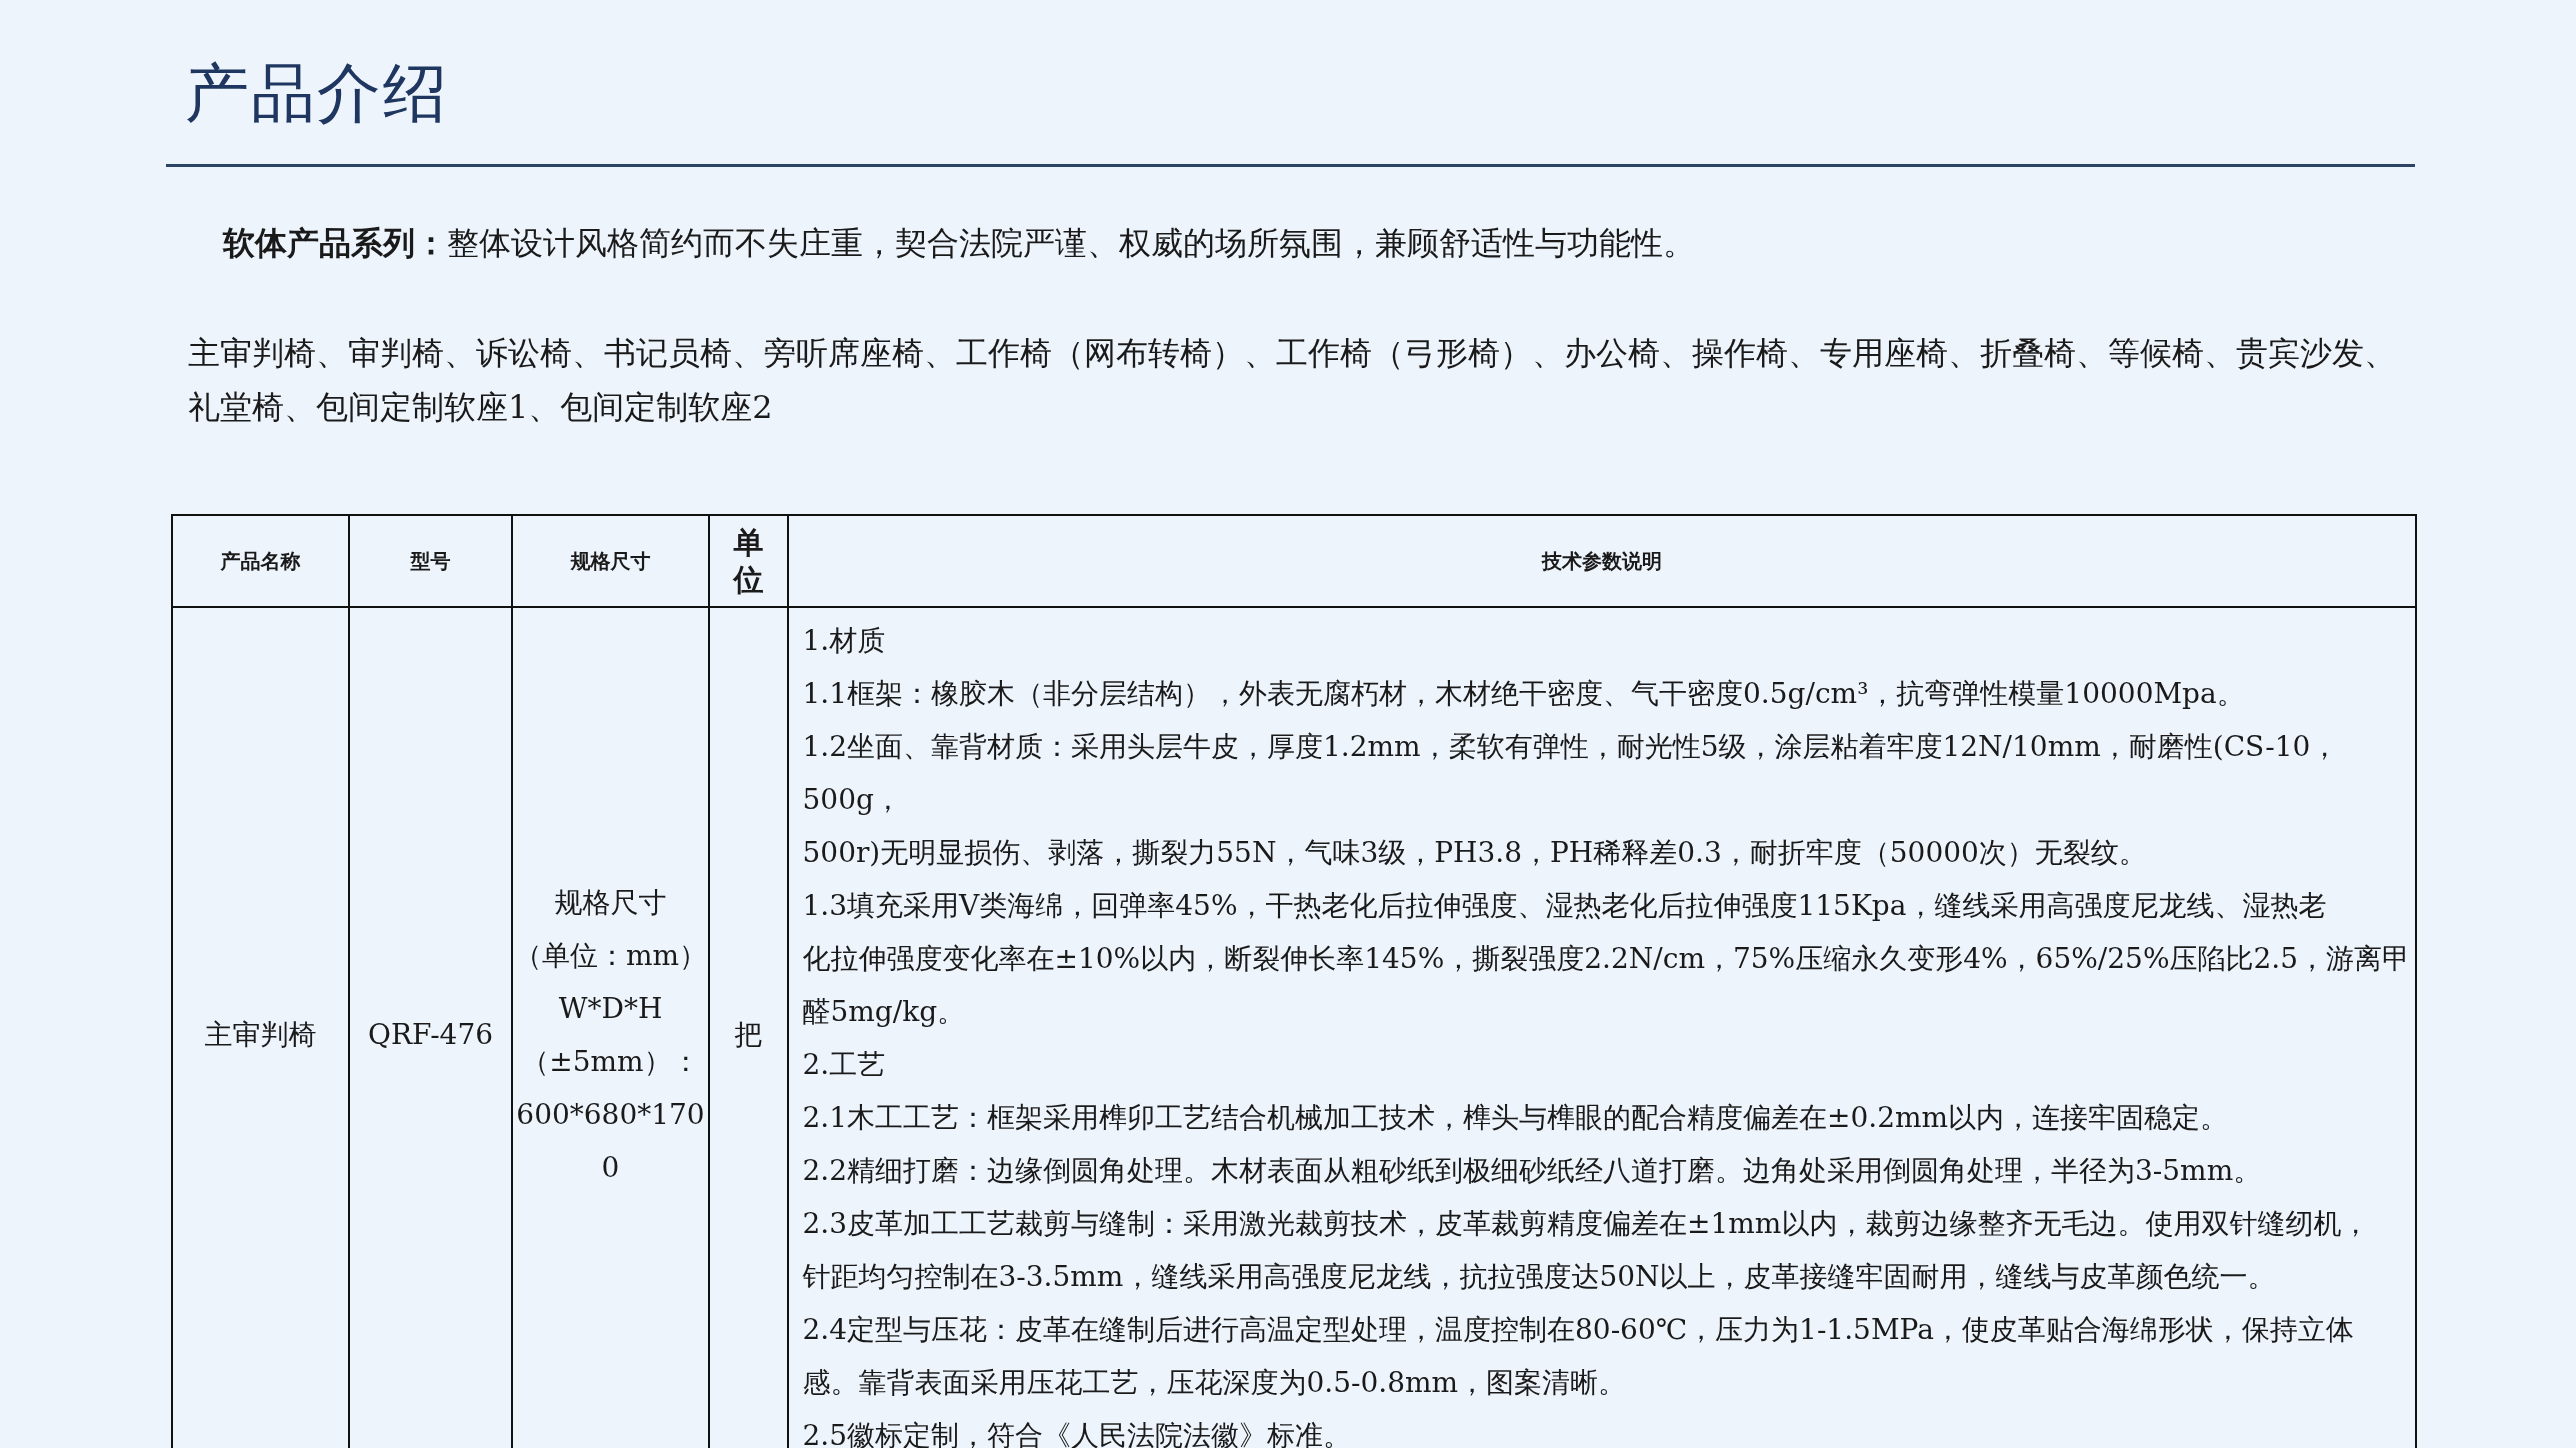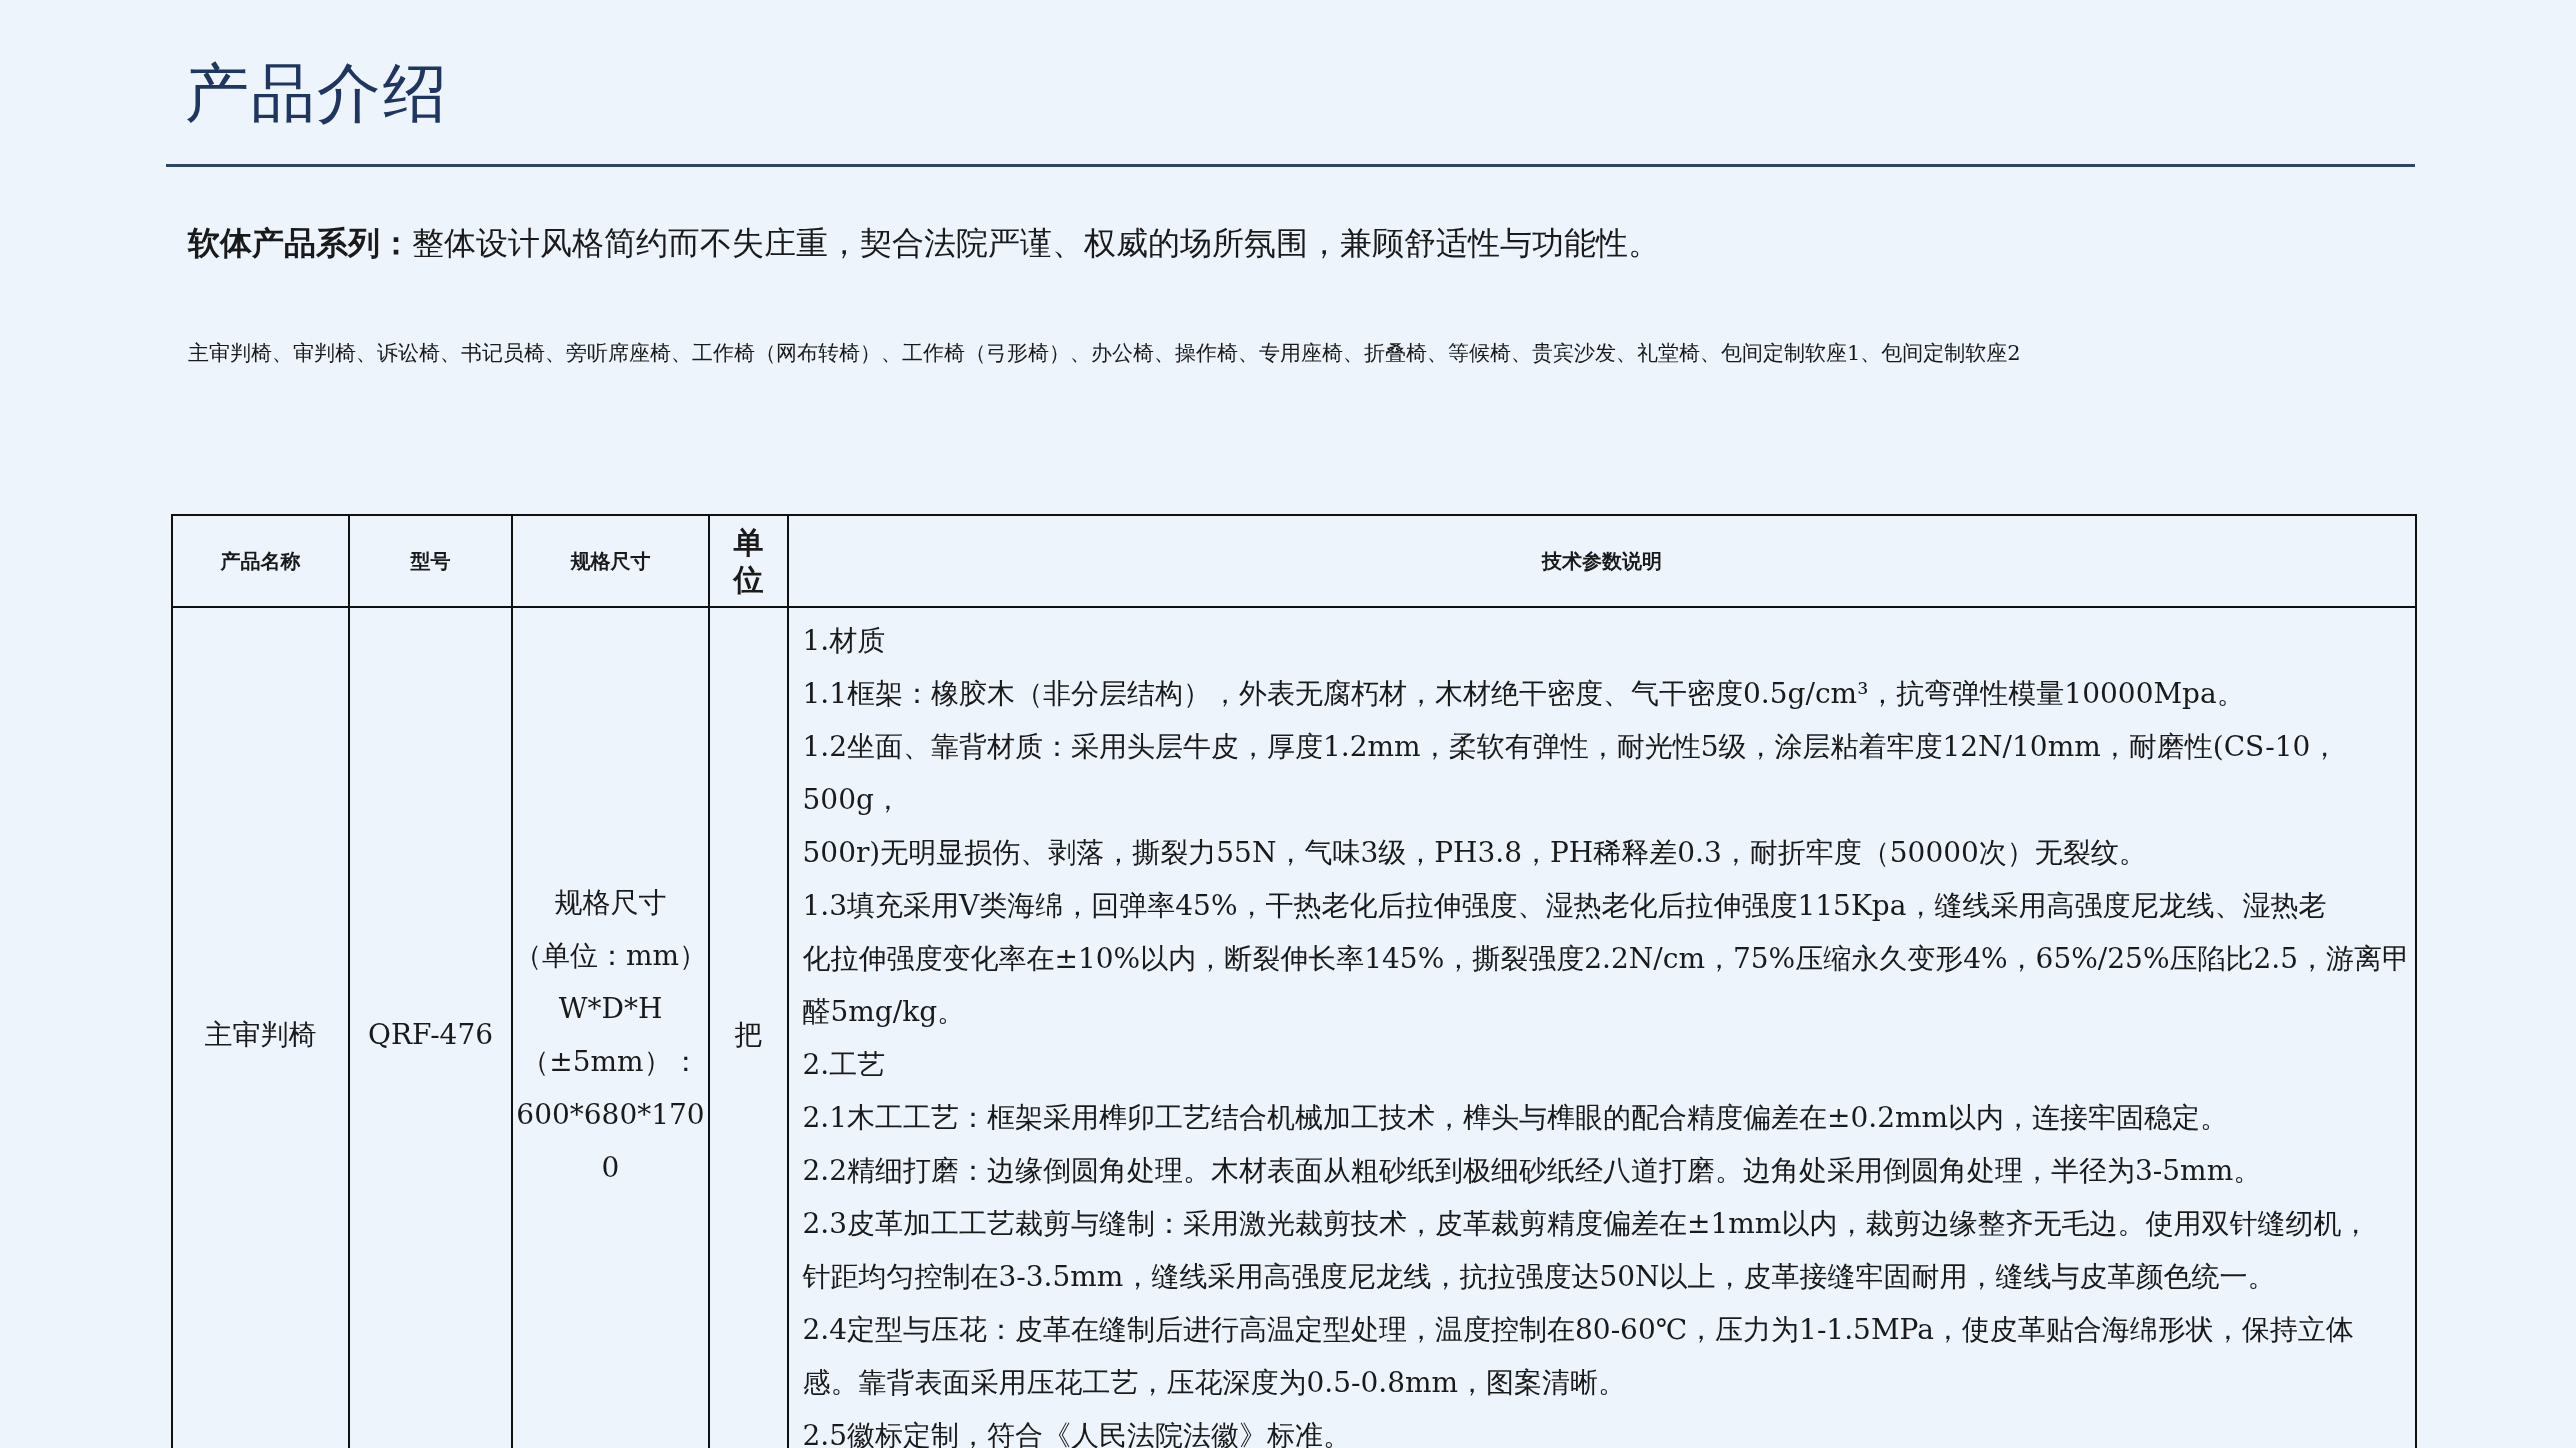--- a/index.html
+++ b/index.html
@@ -17,24 +17,24 @@
     letter-spacing: 1.9px;
   }
   .title-rule {
     position: absolute; left: 166px; top: 164px; width: 2249px; height: 2.9px;
     background: #2c4565;
   }
   .intro {
     position: absolute; left: 188px; top: 218px; width: 2222px;
     font-size: 32px; line-height: 50px; white-space: nowrap;
   }
-  .intro .lead { font-family: "DejaVu Sans", "Liberation Sans", sans-serif; font-weight: bold; }
+  .intro .lead { font-family: "DejaVu Sans", "Liberation Sans", sans-serif; font-weight: bold; margin-left: 35px; }
   .product-list {
     position: absolute; left: 188px; top: 326px; width: 2231px;
-    font-size: 21px; line-height: 54px;
+    font-size: 32px; line-height: 54px;
   }
   table.spec {
     position: absolute; left: 171px; top: 514px;
     width: 2244px; height: 877px;
     border-collapse: collapse;
     table-layout: fixed;
   }
   table.spec th, table.spec td {
     border: 2.4px solid #111;
     padding: 0;

